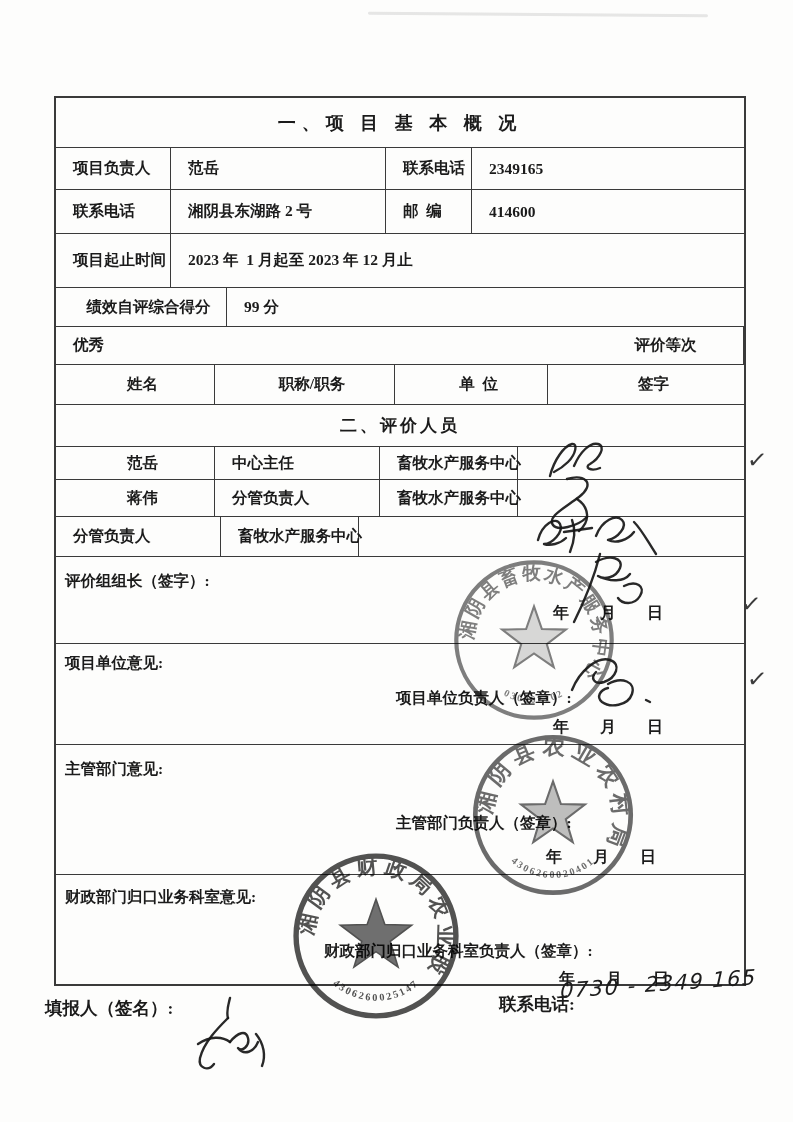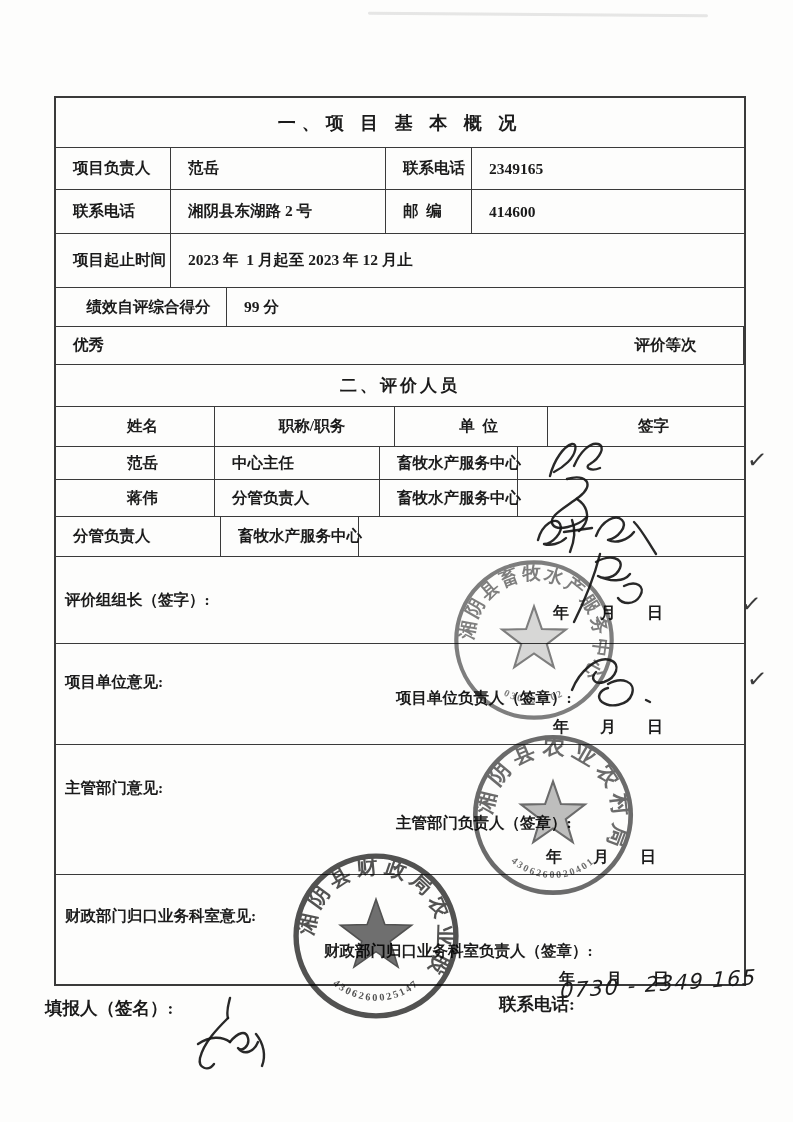--- a/index.html
+++ b/index.html
@@ -26,21 +26,21 @@
     border-right: 1.4px solid #3a3a3a;
     display: flex; align-items: center;
     padding-left: 17px; font-size: 15.5px; white-space: pre;
   }
   .c.last { border-right: none; flex: 1; }
   .c.center { justify-content: center; padding-left: 0; margin-left: 15px; }
   .title-row { display: flex; align-items: center; justify-content: center; font-weight: bold; }
   .t1 { font-size: 18px; letter-spacing: 6px; }
   .t2 { font-size: 17px; letter-spacing: 3px; }
   .sec { position: relative; font-weight: bold; }
-  .sec .lbl { position: absolute; left: 9px; font-size: 15.5px; white-space: pre; margin-top: 19px; }
+  .sec .lbl { position: absolute; left: 9px; font-size: 15.5px; white-space: pre; }
   .sec .signer { position: absolute; font-size: 15.5px; white-space: pre; }
   .sec .dateline { position: absolute; font-size: 16px; white-space: pre; letter-spacing: 1px; }
   .stamp { position: absolute; mix-blend-mode: multiply; }
   .stamp text { font-family: "Liberation Serif", "DejaVu Sans", serif; font-weight: bold; }
   .sig { position: absolute; }
   .sig path { fill: none; stroke: #161616; stroke-width: 2.4; stroke-linecap: round; stroke-linejoin: round; opacity: .92; }
   .check { position: absolute; font-family: "DejaVu Sans", sans-serif; font-size: 24px; color: #3c3c3c; transform: rotate(6deg); }
   .footer-label { position: absolute; font-size: 17.5px; font-weight: bold; white-space: pre; }
   .handwritten-phone {
     position: absolute; left: 560px; top: 972px; width: 200px;
@@ -82,28 +82,28 @@
     <div class="trow" style="height:39px">
       <div class="c center" style="width:156px">绩效自评综合得分</div>
       <div class="c last">99 分</div>
     </div>
 
     <div class="trow" style="height:38px">
       <div class="c last">优秀</div>
       <div class="c center" style="width:156px">评价等次</div>
     </div>
 
-    <div class="trow title-row t2" style="height:42px">二、评价人员</div>
-
     <div class="trow" style="height:40px">
       <div class="c center" style="width:144px">姓名</div>
       <div class="c center" style="width:165px">职称/职务</div>
       <div class="c center" style="width:138px">单  位</div>
       <div class="c last center">签字</div>
     </div>
+
+    <div class="trow title-row t2" style="height:42px">二、评价人员</div>
 
     <div class="trow" style="height:33px">
       <div class="c center" style="width:144px">范岳</div>
       <div class="c" style="width:165px">中心主任</div>
       <div class="c" style="width:138px">畜牧水产服务中心</div>
       <div class="c last"></div>
     </div>
     <div class="trow" style="height:37px">
       <div class="c center" style="width:144px">蒋伟</div>
       <div class="c" style="width:165px">分管负责人</div>

